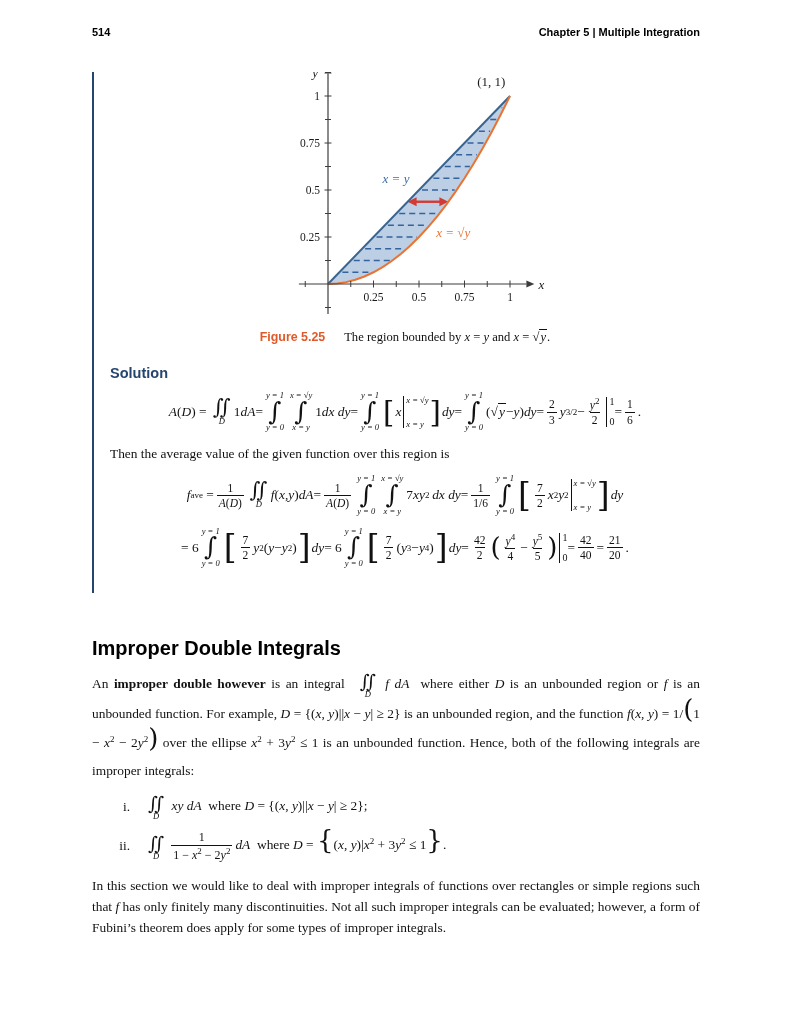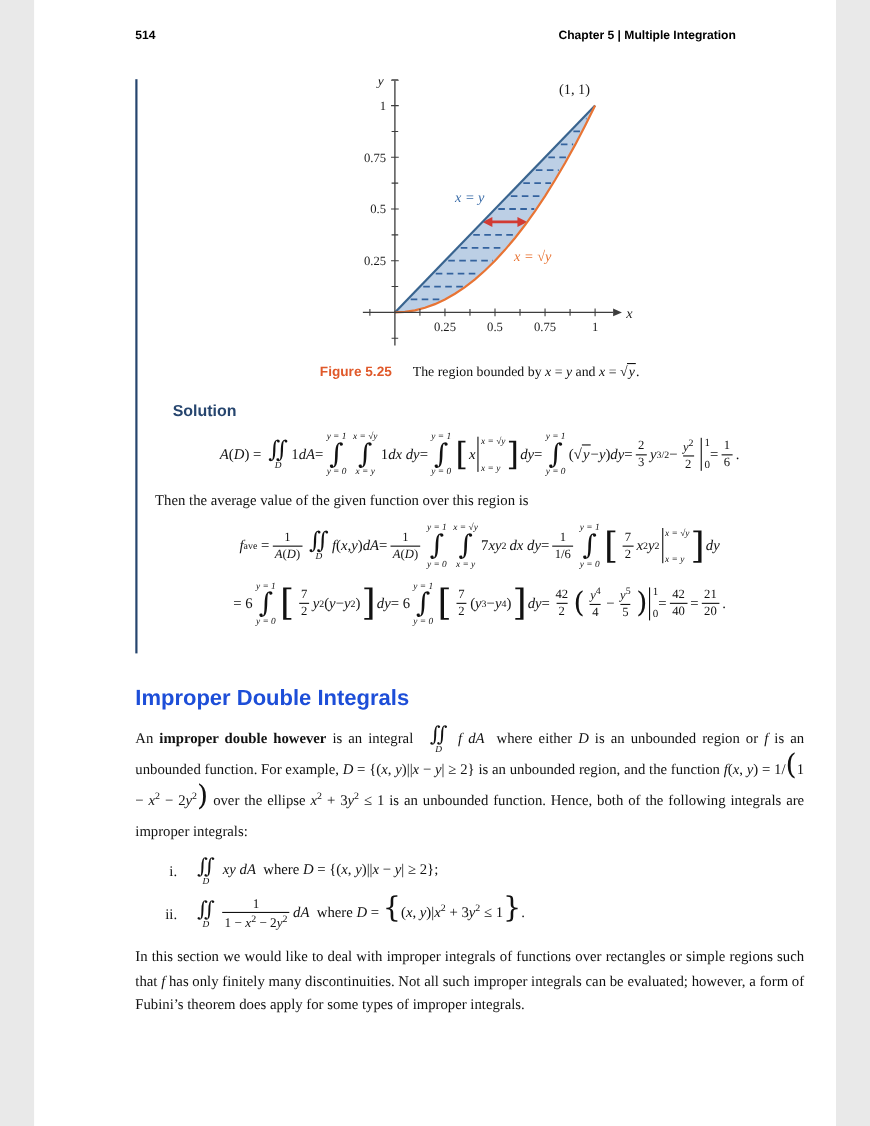--- a/index.html
+++ b/index.html
@@ -1,26 +1,26 @@
 <!DOCTYPE html>
 <html><head>
 <meta charset="utf-8">
 <style>
   html,body{margin:0;padding:0;background:#e9e9e9;}
-  .page{position:relative;width:729px;height:1024px;background:#ffffff;margin:0 auto;overflow:hidden;
+  .page{position:relative;width:791px;height:1024px;background:#ffffff;margin:0 auto;overflow:hidden;
         font-family:"Liberation Serif",serif;color:#111;}
   .header{position:absolute;top:26px;left:92px;right:91px;display:flex;justify-content:space-between;
           font-family:"Liberation Sans",sans-serif;font-size:11px;font-weight:bold;color:#000;}
   .content{position:absolute;top:62px;left:92px;width:608px;}
   
   .example{border-left:2.5px solid #26456e;padding-left:16px;margin-top:10px;padding-bottom:14px;}
   .fig{text-align:center;}
   .caption{text-align:center;font-size:12.6px;margin-top:4px;}
   .caption .flabel{font-family:"Liberation Sans",sans-serif;font-weight:bold;color:#e0592a;margin-right:19px;font-size:12.4px;}
-  .sol-h{font-family:"Liberation Sans",sans-serif;font-weight:bold;font-size:14.5px;color:#26456e;margin:20px 0 8px 16px;}
+  .sol-h{font-family:"Liberation Sans",sans-serif;font-weight:bold;font-size:14.5px;color:#26456e;margin:20px 0 8px 0;}
   .ptext{font-size:13.4px;line-height:1.6;margin:0;}
   .just{text-align:justify;}
   
   .eq{display:flex;align-items:center;justify-content:center;font-size:13.4px;margin:10px 0;white-space:nowrap;}
   .eq i, .ptext i{font-family:"Liberation Serif",serif;}
   .intg{display:inline-flex;flex-direction:column;align-items:center;line-height:1;margin:0 3px;vertical-align:middle;}
   .intg .sym{font-size:25px;line-height:0.9;font-family:"DejaVu Serif",serif;}
   .intg .sym2{font-size:21px;}
   .intg .lim{font-size:8.5px;font-style:italic;white-space:nowrap;line-height:1.15;}
   .intg.ii{transform:translateY(2px);margin:0 4px;}
@@ -38,21 +38,21 @@
   .bp{font-size:26px;font-weight:200;line-height:0.9;font-family:"DejaVu Serif",serif;}
   .sq{white-space:nowrap;}
   .sq .sqi{border-top:1px solid #111;font-style:italic;padding:0 1px;}
   sup{font-size:9px;} sub{font-size:9px;}
   
   .checkpoint{display:flex;gap:12px;margin-top:20px;}
   .cp-icon{flex:0 0 32px;margin-top:1px;}
   .cp-body{font-size:13.4px;line-height:1.65;text-align:justify;word-spacing:3.5px;flex:1;margin:0;}
   .cp-body b{margin-right:10px;}
   
-  .sec-h{font-family:"Liberation Sans",sans-serif;font-weight:bold;font-size:20px;color:#1d4ed8;margin:30px 0 10px 0;}
+  .sec-h{font-family:"Liberation Sans",sans-serif;font-weight:bold;font-size:20px;color:#000000;margin:44px 0 10px 0;}
   .int-item{display:flex;gap:14px;margin:9px 0 9px 24px;font-size:13.4px;align-items:center;}
   .int-item .ilabel{min-width:14px;text-align:right;}
   .footer{position:absolute;top:976px;left:92px;font-family:"Liberation Sans",sans-serif;font-size:11px;color:#8c8c8c;}
 </style>
 </head>
 <body>
 
 <div class="page">
 
   <div class="header">

